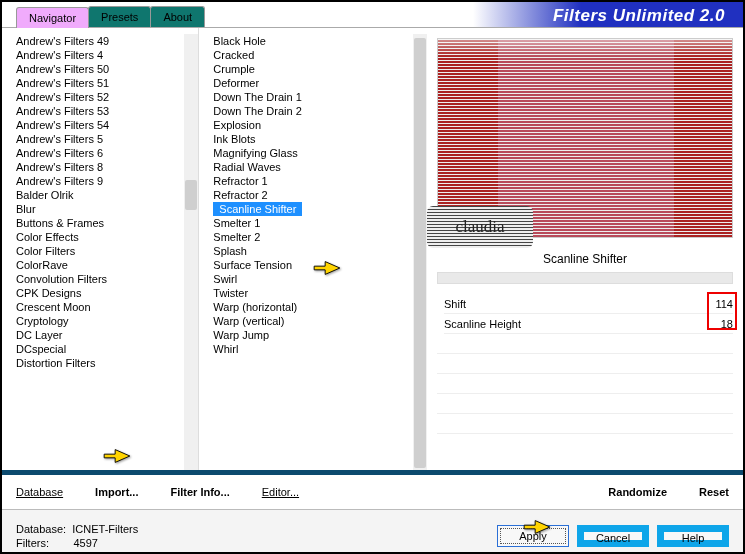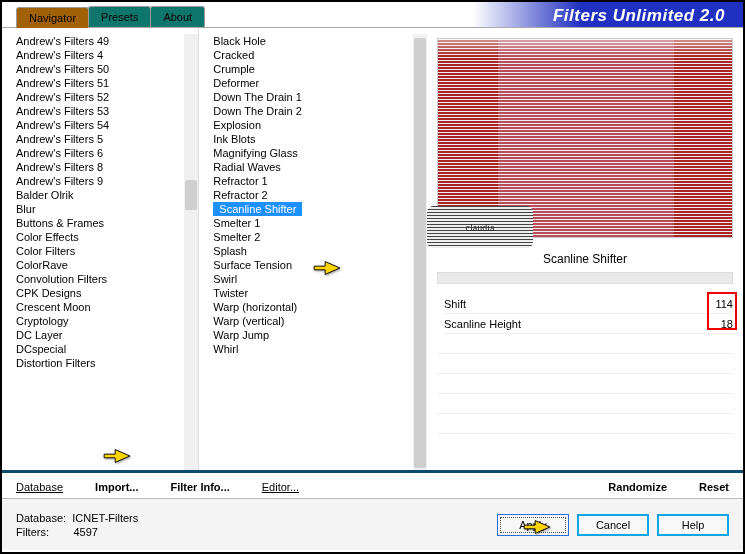--- a/index.html
+++ b/index.html
@@ -1,21 +1,21 @@
 <!DOCTYPE html>
 <html><head>
 <meta charset="utf-8">
 <style>
 * { margin: 0; padding: 0; box-sizing: border-box; font-family: "Segoe UI", Tahoma, Arial, sans-serif; font-size: 11px; }
 body { background: #fff; width: 745px; height: 554px; border: 2px solid #000; position: relative; }
 
 .titlebar { display: flex; height: 26px; border-bottom: 1px solid #aaa; }
 .tabs { display: flex; align-items: flex-end; padding-left: 14px; }
 .tab { padding: 4px 12px; border: 1px solid #999; border-bottom: none; background: #0f766e; border-top-left-radius: 3px; border-top-right-radius: 3px; margin-right: -1px; cursor: pointer; }
-.tab.active { background: #a16207; position: relative; top: 1px; }
+.tab.active { background: #f0abfc; position: relative; top: 1px; }
 .brand { margin-left: auto; background: linear-gradient(90deg, #fff 0%, #2030c0 40%, #2030c0 100%); color: #fff; font-style: italic; font-weight: bold; font-size: 17px; padding: 2px 18px 0 80px; display: flex; align-items: center; letter-spacing: .5px; }
 
 .main { display: flex; height: 442px; }
 .col { position: relative; }
 .listwrap { height: 100%; overflow: hidden; padding: 6px 0 0 0; }
 .list { list-style: none; padding-left: 14px; }
 .list li { padding: 1px 4px 1px 0; white-space: nowrap; cursor: pointer; }
 .list li.sel { background: #1e90ff; color: #fff; display: inline-block; padding: 1px 6px; }
 .col1 { width: 220px; border-right: 1px solid #ddd; }
 .col2 { width: 254px; }
@@ -25,39 +25,39 @@
 .col2 .thumb { top: 4px; height: 430px; }
 
 .col3 { flex: 1; padding: 10px 10px 0 10px; position: relative; }
 .preview { width: 296px; height: 200px; margin-left: auto; position: relative; background:
   repeating-linear-gradient(#eee 0 1px, transparent 1px 3px),
   linear-gradient(90deg, #a22 0 60px, #b84a5a 60px 236px, #a22 236px 296px);
   border: 1px solid #ccc;
 }
 .preview::before { content:""; position:absolute; left:0; right:0; top:0; height:18px; background: linear-gradient(#fff, rgba(255,255,255,0)); opacity:.5; }
 
-.watermark { position: absolute; left: 0px; top: 178px; width: 106px; height: 42px; background: repeating-linear-gradient(#444 0 1px, #eee 1px 3px); border-radius: 6px; display: flex; align-items: center; justify-content: center; font-family: "Comic Sans MS", cursive; font-size: 10px; color: #222; }
+.watermark { position: absolute; left: 0px; top: 178px; width: 106px; height: 42px; background: repeating-linear-gradient(#444 0 1px, #eee 1px 3px); border-radius: 6px; display: flex; align-items: center; justify-content: center; font-family: "Comic Sans MS", cursive; font-size: 17px; color: #222; }
 
 .filtername { text-align: center; margin-top: 14px; font-size: 12px; }
 .dividerbar { height: 12px; background: #e9e9e9; margin: 6px 0 10px 0; border: 1px solid #ddd; }
 .paramrow { display: flex; align-items: center; height: 20px; border-bottom: 1px solid #eee; margin-left: 7px; }
 .paramrow .lbl { flex: 1; }
 .paramrow .val { width: 26px; text-align: right; }
 .valbox { position: absolute; right: 6px; top: 264px; width: 30px; height: 38px; border: 2px solid #e00; pointer-events: none; }
 .emptyrow { height: 20px; border-bottom: 1px solid #eee; }
 
-.linkbar { height: 28px; border-top: 3px solid #0c4a6e; display: flex; padding: 8px 14px; gap: 32px; }
+.linkbar { height: 28px; border-top: 5px solid #0c4a6e; display: flex; align-items: center; padding: 17px 14px; gap: 32px; }
 .linkbar span { cursor: pointer; }
 .linkbar .u { text-decoration: underline; }
 .linkbar .spacer { flex: 1; }
 
 .footer { height: 52px; border-top: 1px solid #bbb; background: #f4f4f4; display: flex; align-items: center; padding: 18px 14px; }
 .meta { line-height: 14px; }
 .btns { margin-left: auto; display: flex; gap: 8px; align-items: center; position: relative; }
-.btn { width: 72px; height: 22px; border: 2px solid #0ea5e9; background: #f8f8f8; cursor: pointer; }
+.btn { width: 72px; height: 22px; border: 7px solid #0ea5e9; background: #f8f8f8; cursor: pointer; }
 .btn.primary { border: 1px solid #2a6fd6; outline: 1px dotted #555; outline-offset: -4px; }
 
 .hand { position: absolute; width: 30px; height: 22px; pointer-events: none; }
 .hand svg { width: 100%; height: 100%; filter: drop-shadow(1px 1px 1px rgba(0,0,0,.4)); }
 .hand1 { left: 100px; top: 443px; }
 .hand2 { left: 310px; top: 255px; }
 .hand3 { left: 520px; top: 514px; }
 </style>
 </head>
 <body>

